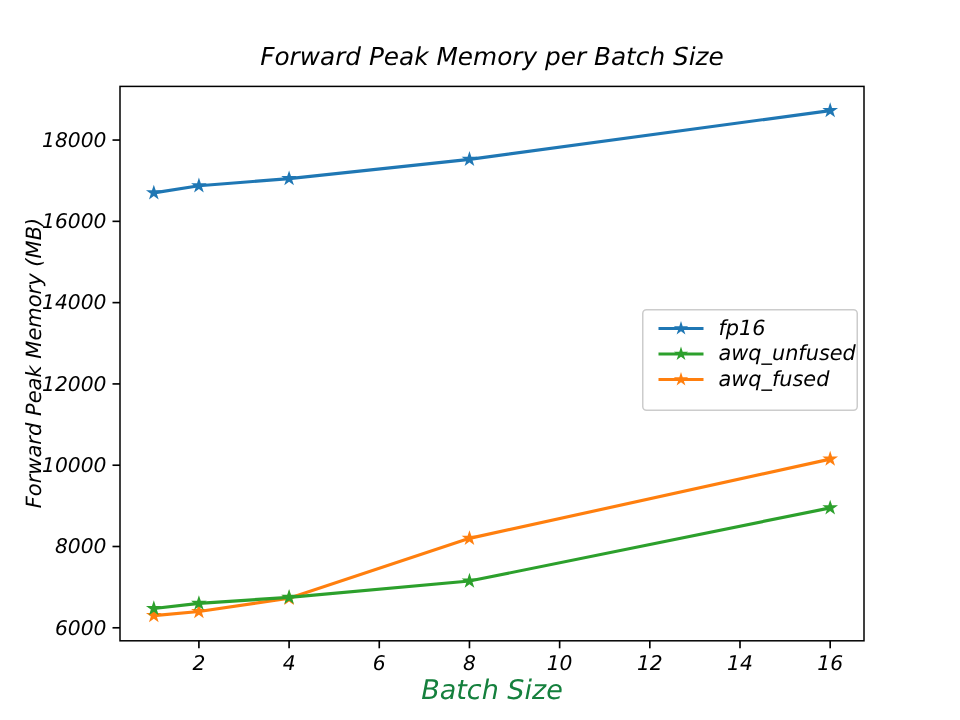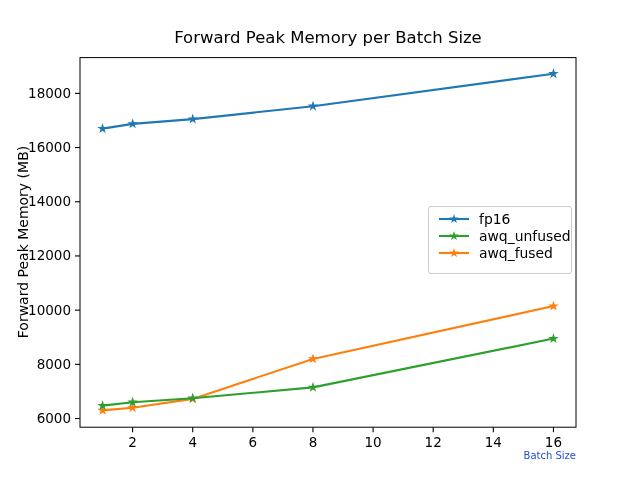--- a/index.html
+++ b/index.html
@@ -3,39 +3,40 @@
 <meta charset="utf-8">
 <style>
   html, body { margin: 0; padding: 0; background: #ffffff; }
   .figure {
     position: relative;
     width: 592px;
     height: 480px;
     background: #ffffff;
     font-family: "DejaVu Sans", "Liberation Sans", sans-serif;
     overflow: hidden;
+    font-style: italic;
   }
   .chart-title {
     position: absolute;
     left: 80px;
     top: 28px;
     width: 496px;
     text-align: center;
     font-size: 16.5px;
     color: #000000;
     white-space: nowrap;
   }
   .xlabel {
     position: absolute;
     left: 80px;
     top: 450px;
     width: 496px;
-    text-align: right;
-    font-size: 10px;
-    color: #1d4ed8;
+    text-align: center;
+    font-size: 18px;
+    color: #15803d;
   }
   .ylabel {
     position: absolute;
     left: 23px;
     top: 242px;
     font-size: 14px;
     color: #000000;
     white-space: nowrap;
     transform: translate(-50%, -50%) rotate(-90deg);
   }

